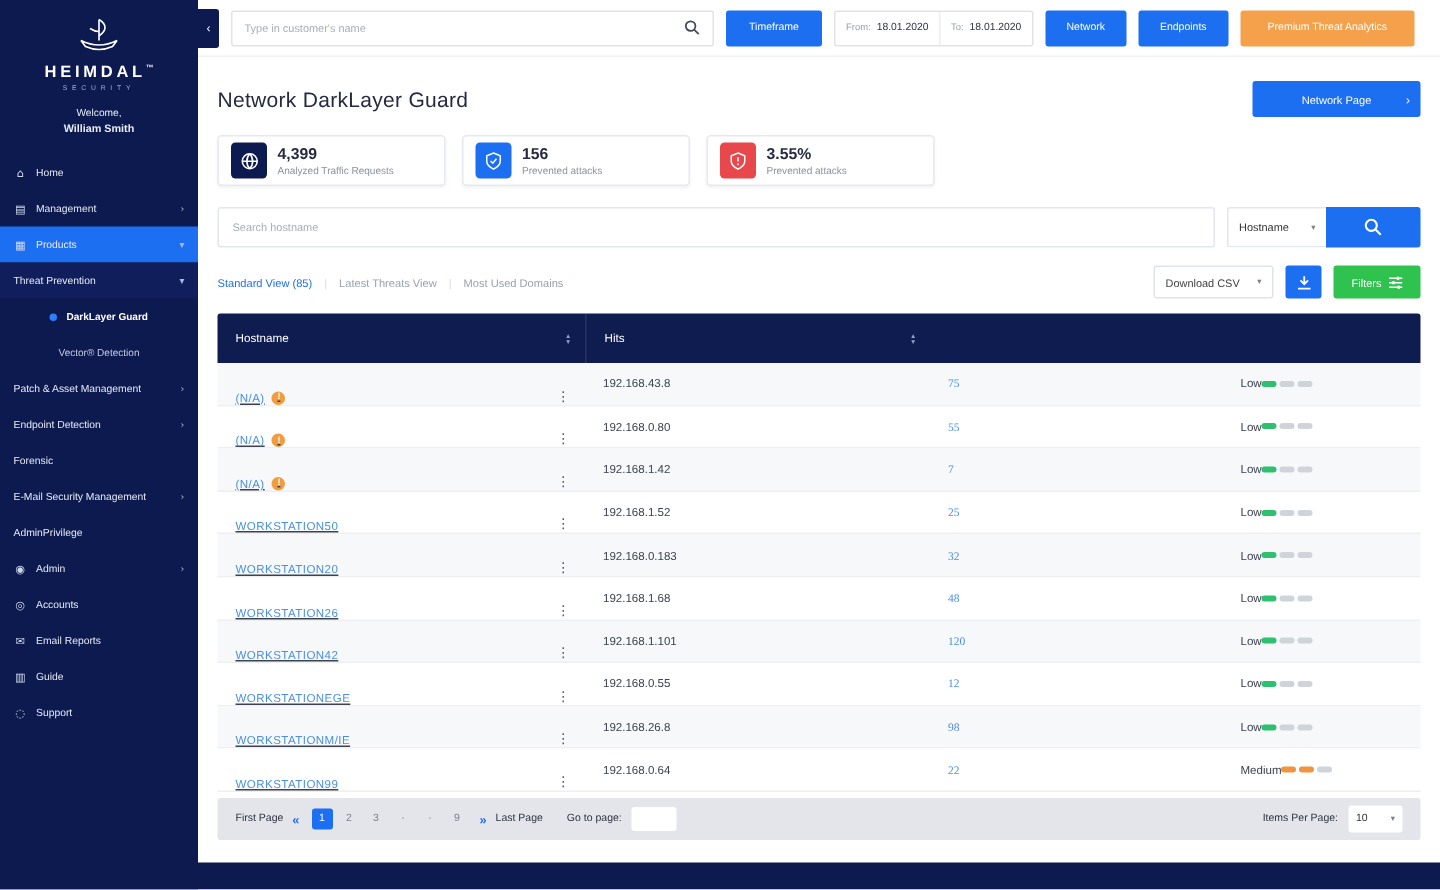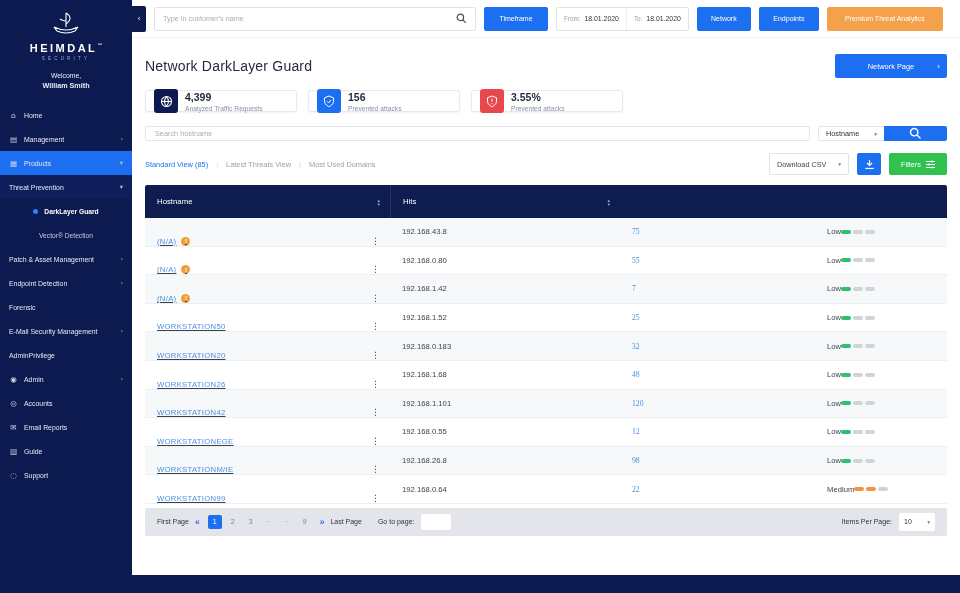--- a/index.html
+++ b/index.html
@@ -47,26 +47,26 @@
   .date-value{font-size:6.9px;color:#2f3442;}
 
   
   .main{position:absolute;left:132px;top:38px;width:828px;height:537px;background:#fff;padding:0 13px;}
   .page-head{display:flex;justify-content:space-between;align-items:center;margin-top:16px;height:24px;}
   .page-title{font-size:14px;font-weight:500;color:#252A41;letter-spacing:.2px;}
   .network-page-btn{width:112px;height:24px;position:relative;font-size:7.4px;}
   .network-page-btn .np-chevron{position:absolute;right:7px;font-size:8px;}
 
   .stats{display:flex;gap:11px;margin-top:12px;}
-  .stat-card{width:152px;height:22px;border:1px solid #e6e9ef;border-radius:3px;display:flex;align-items:center;padding:0 8px;gap:7px;background:#fff;box-shadow:0 1px 2px rgba(20,30,60,.06);}
+  .stat-card{width:152px;height:34px;border:1px solid #e6e9ef;border-radius:3px;display:flex;align-items:center;padding:0 8px;gap:7px;background:#fff;box-shadow:0 1px 2px rgba(20,30,60,.06);}
   .stat-icon{width:24px;height:24px;border-radius:3px;display:flex;align-items:center;justify-content:center;flex:0 0 auto;}
   .stat-value{font-size:10.5px;font-weight:bold;color:#252A41;}
   .stat-label{font-size:6.7px;color:#8B92A0;margin-top:2px;}
 
-  .hostsearch{display:flex;margin-top:14px;height:15px;}
+  .hostsearch{display:flex;margin-top:14px;height:27px;}
   .host-input{flex:1;border:1px solid #e3e6ec;border-radius:2px;margin-right:8px;padding:0 9px;font-size:7.3px;color:#333;font-family:inherit;outline:none;}
   .host-input::placeholder{color:#a9adb6;}
   .col-select{width:66px;border:1px solid #e3e6ec;border-right:none;border-radius:2px 0 0 2px;display:flex;align-items:center;justify-content:space-between;padding:0 7px;font-size:7.3px;color:#333;background:#fff;cursor:pointer;}
   .host-search-btn{width:63px;background:#1D6FF2;border:none;border-radius:0 2px 2px 0;display:flex;align-items:center;justify-content:center;cursor:pointer;}
 
   .views-row{display:flex;align-items:center;margin-top:12px;height:22px;}
   #view-tabs{display:flex;align-items:flex-end;gap:8px;font-size:7.4px;}
   .tab{color:#9AA0AB;cursor:pointer;}
   .tab-active{color:#1D6FF2;}
   .tab-sep{color:#d8dbe0;}

